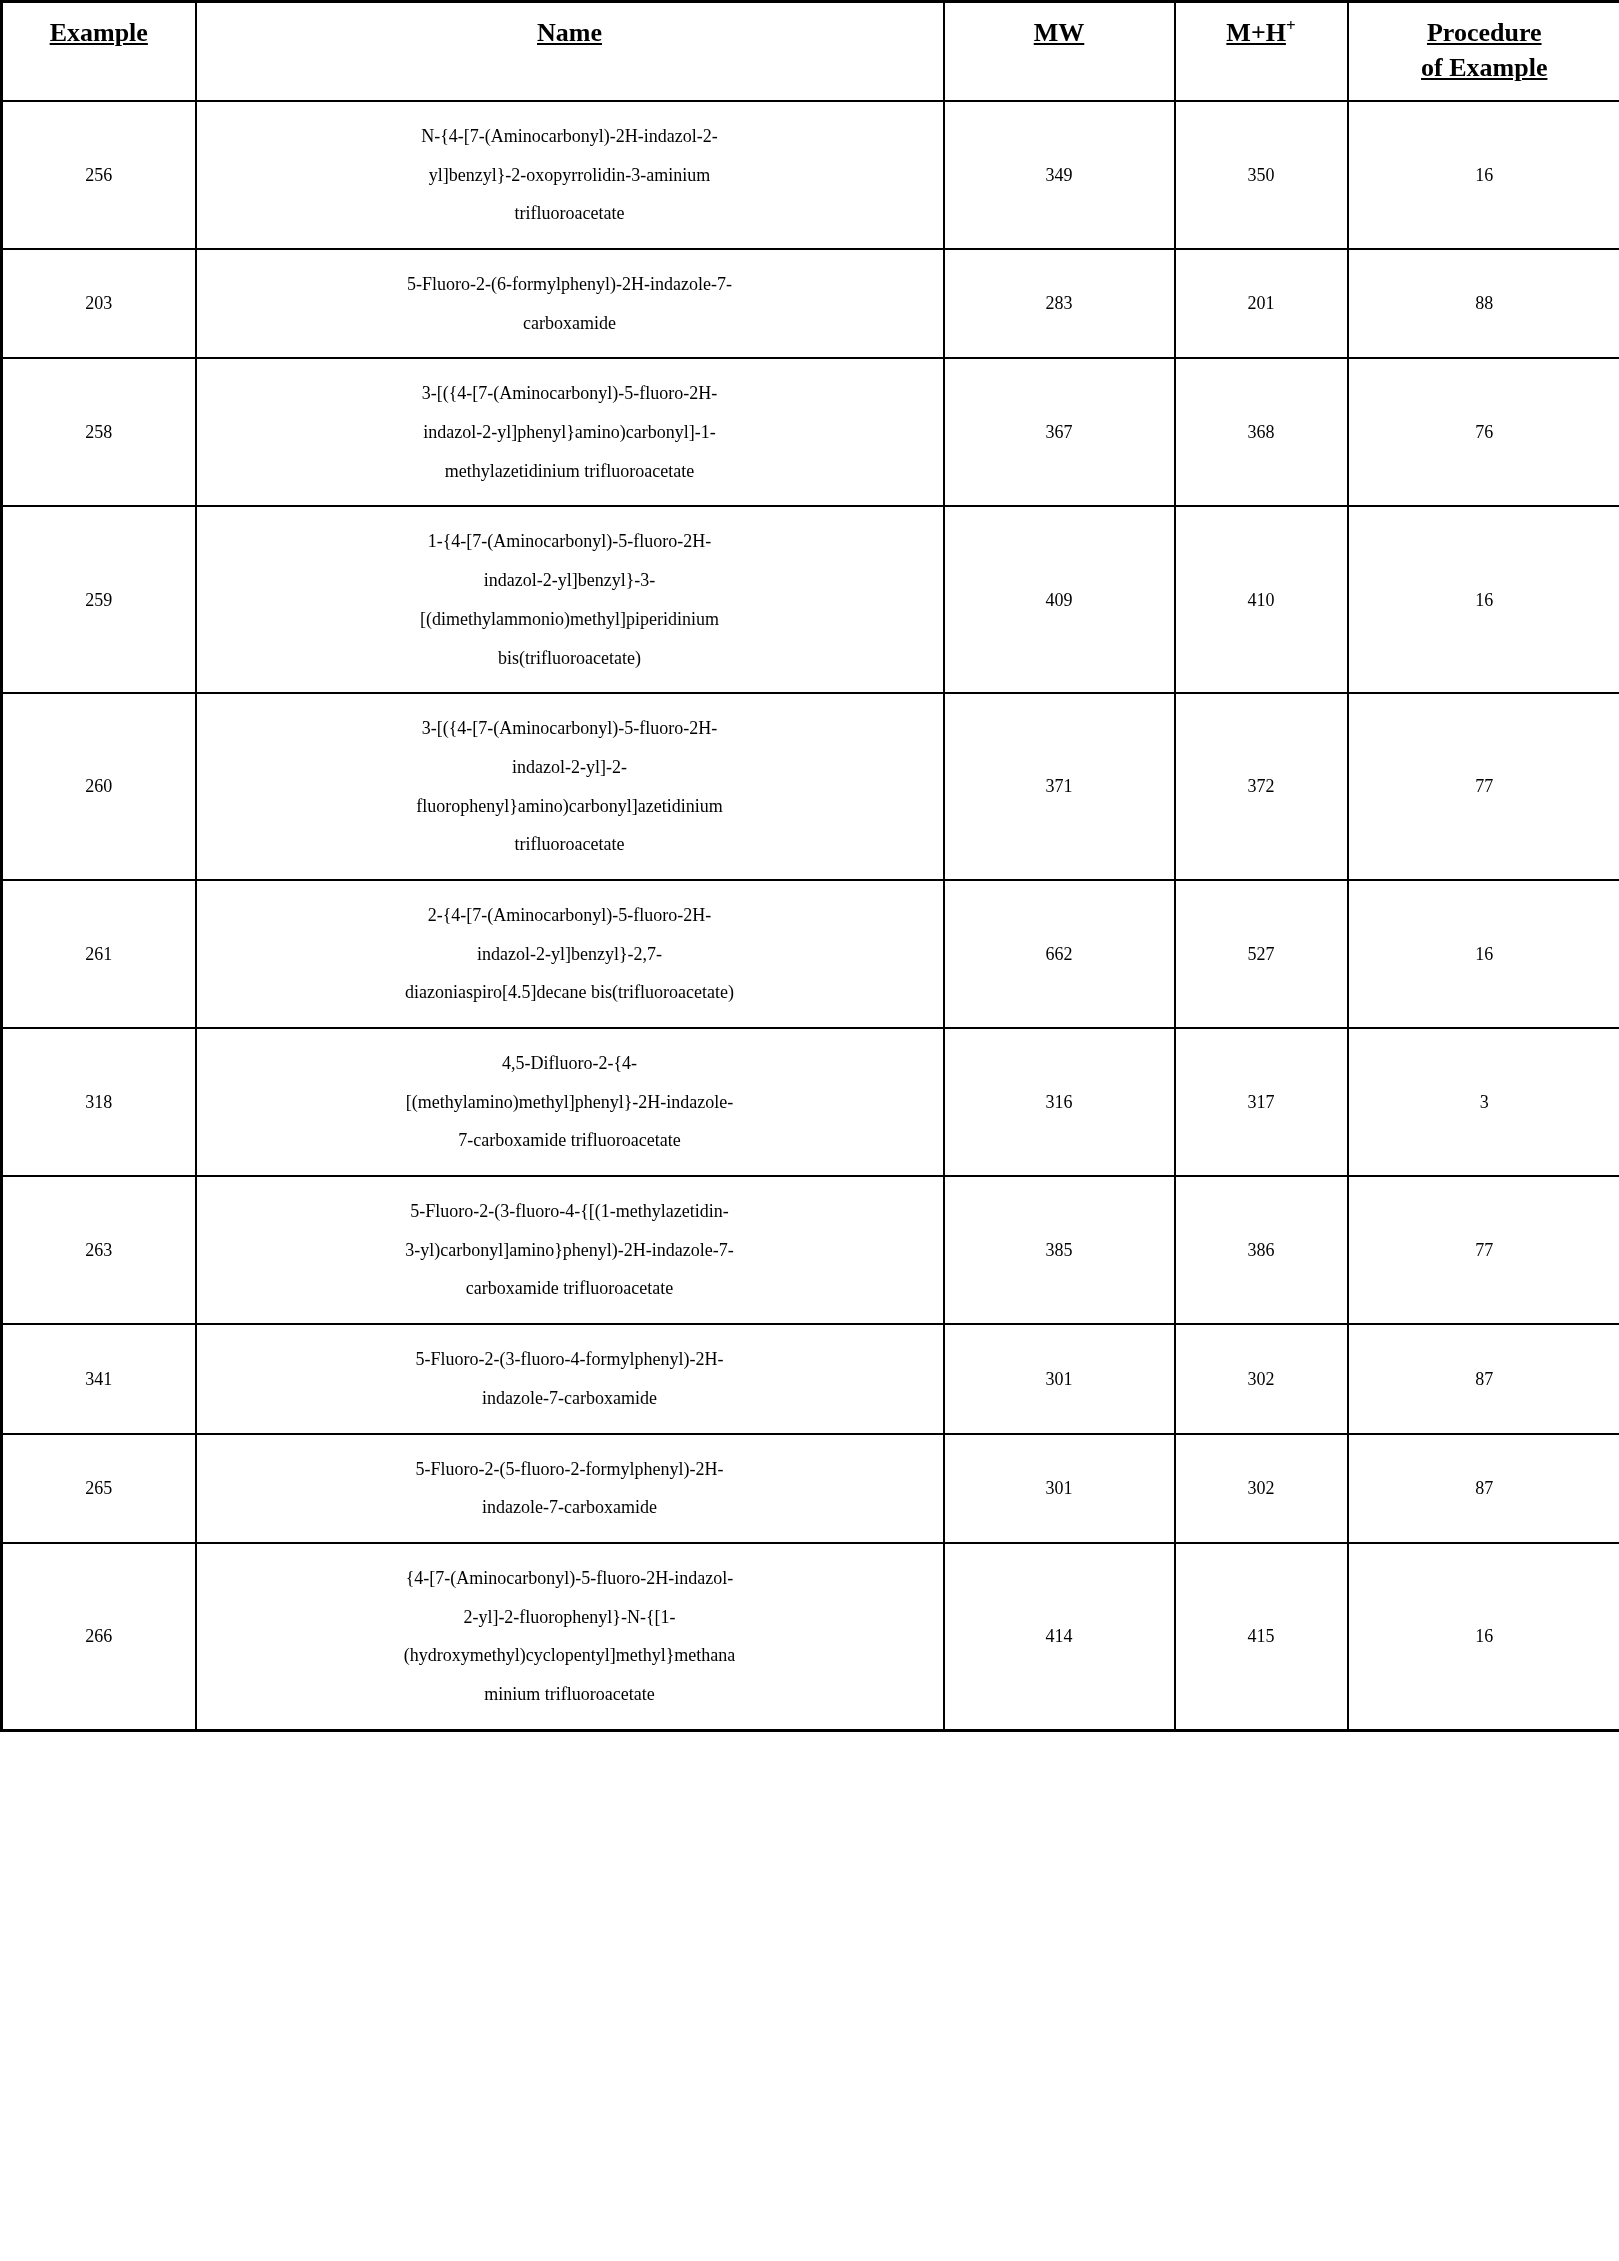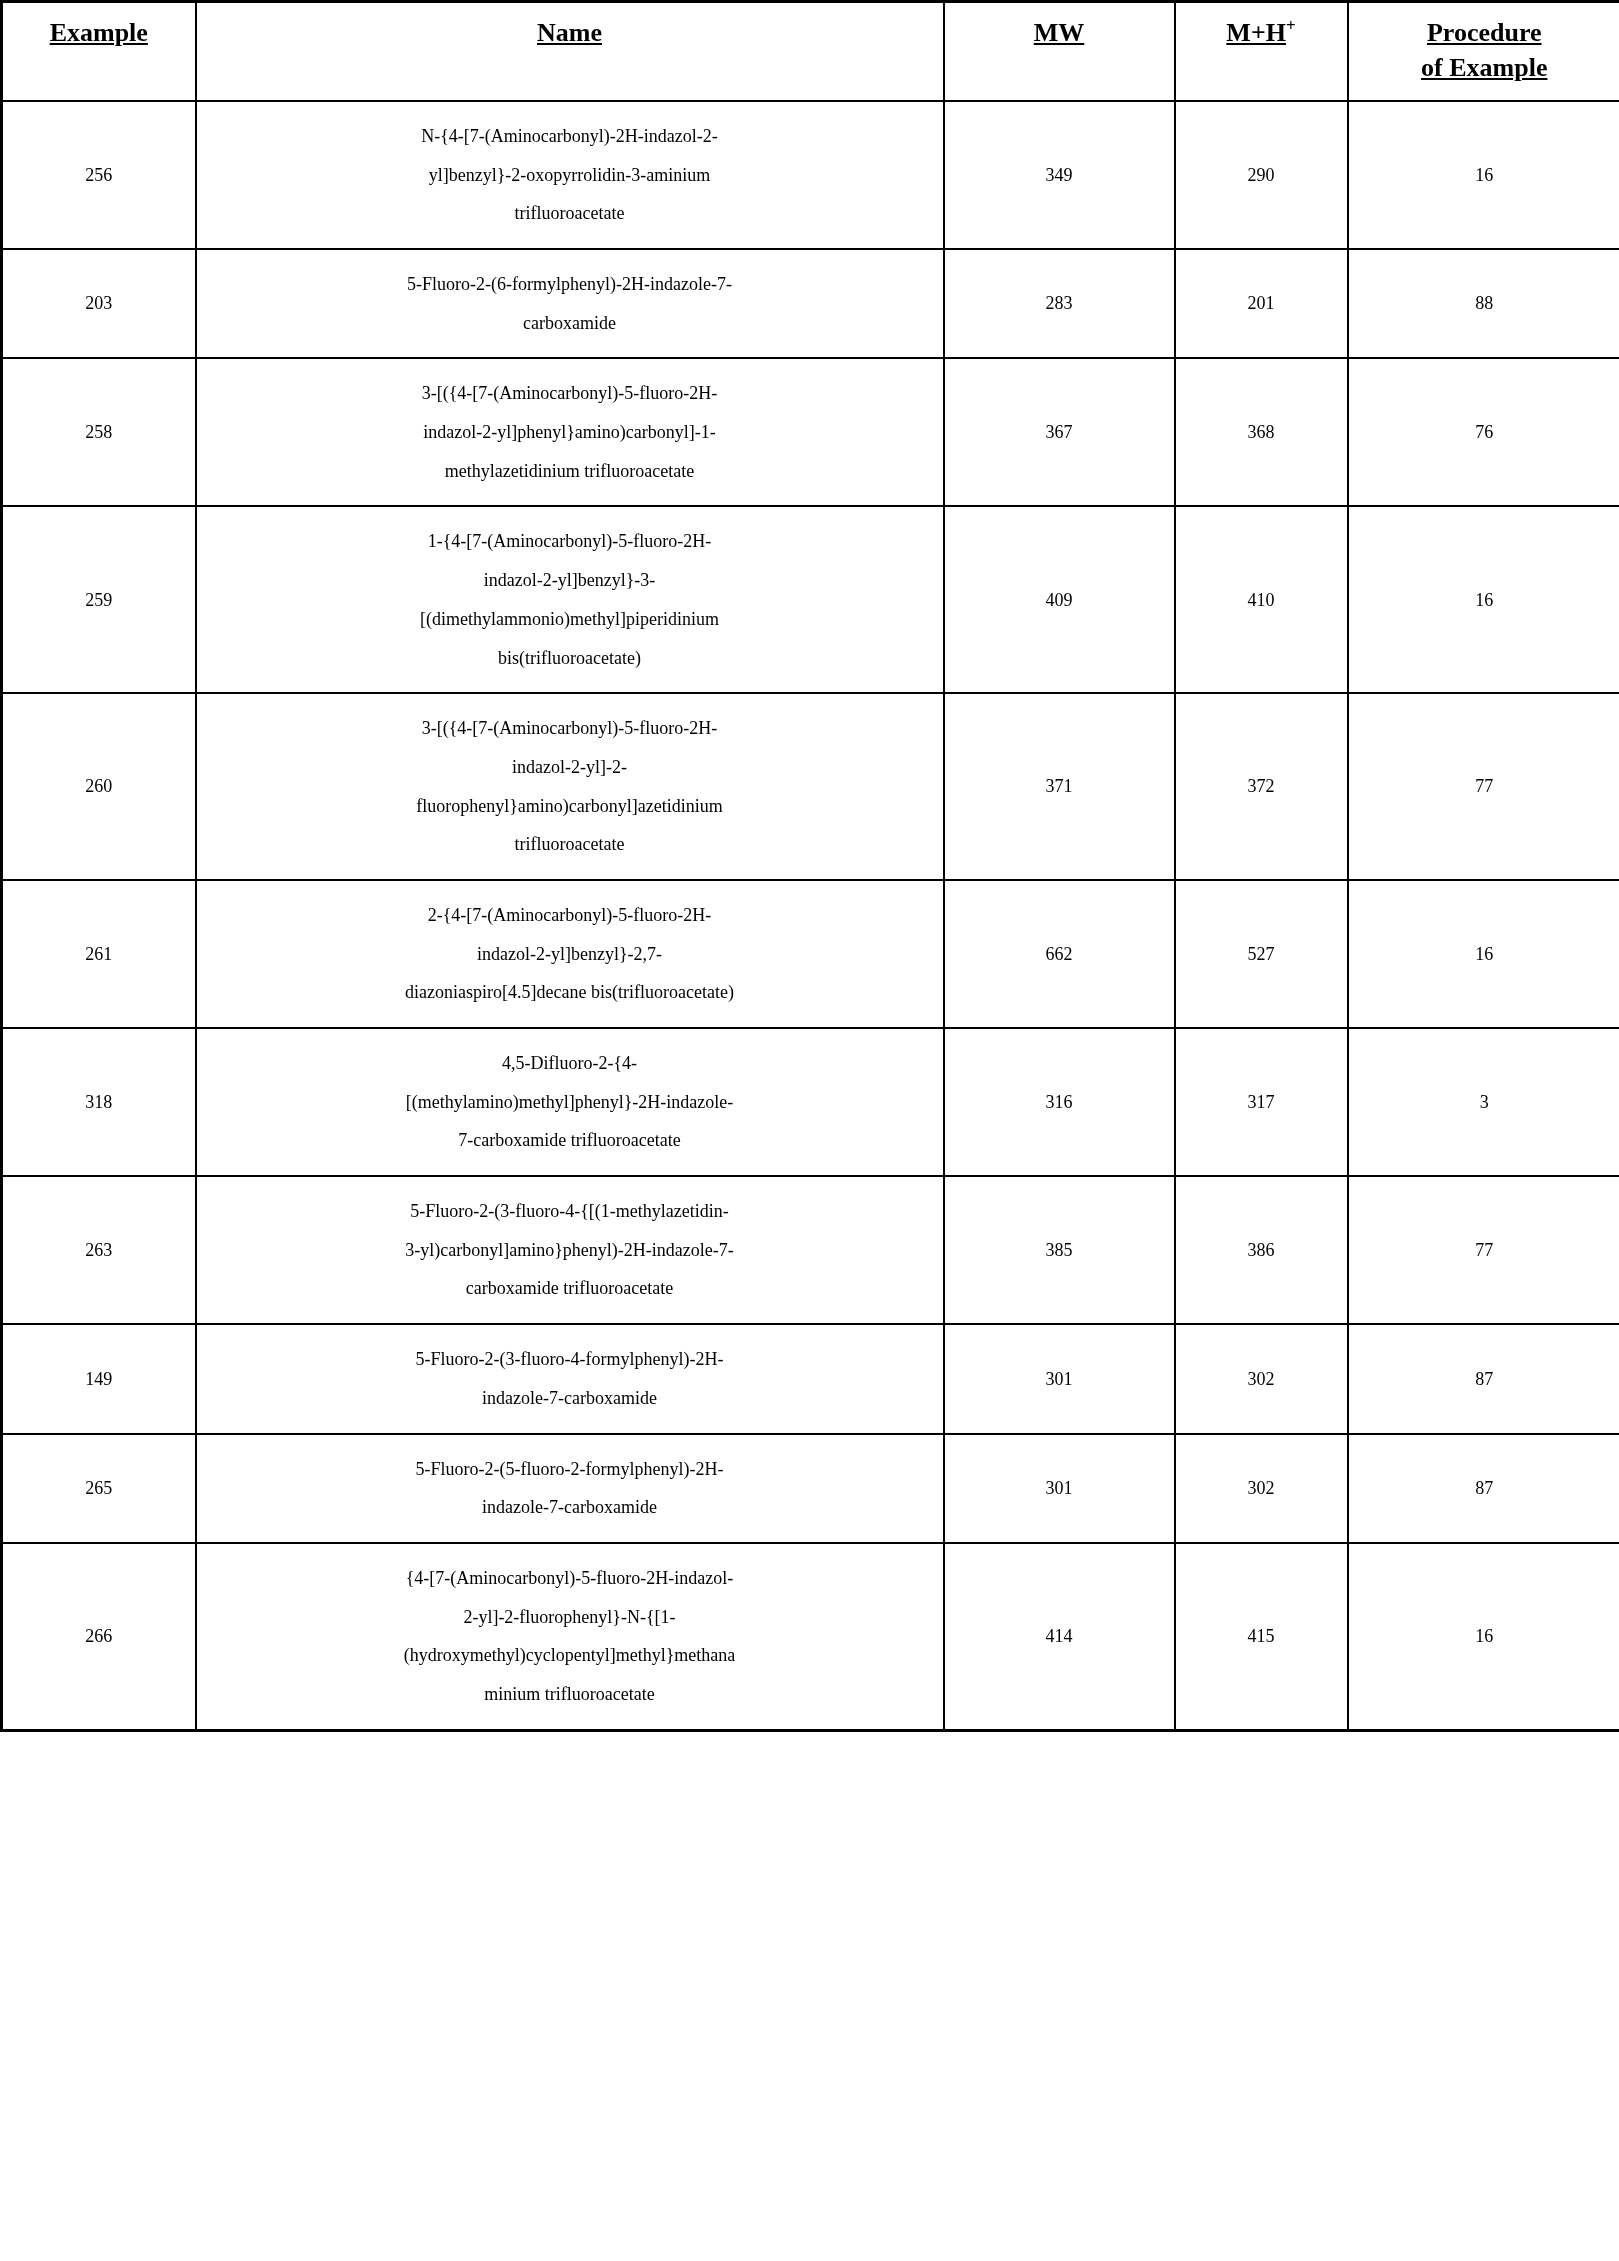--- a/index.html
+++ b/index.html
@@ -86,21 +86,21 @@
         </th>
       </tr>
     </thead>
     <tbody>
   <tr>
     <td class="example-cell">256</td>
     <td class="name-cell">N-{4-[7-(Aminocarbonyl)-2H-indazol-2-
 yl]benzyl}-2-oxopyrrolidin-3-aminium
 trifluoroacetate</td>
     <td class="mw-cell">349</td>
-    <td class="mh-cell">290</td>
+    <td class="mh-cell">350</td>
     <td class="procedure-cell">16</td>
   </tr>
 
   <tr>
     <td class="example-cell">203</td>
     <td class="name-cell">5-Fluoro-2-(6-formylphenyl)-2H-indazole-7-
 carboxamide</td>
     <td class="mw-cell">283</td>
     <td class="mh-cell">201</td>
     <td class="procedure-cell">88</td>
@@ -162,21 +162,21 @@
     <td class="example-cell">263</td>
     <td class="name-cell">5-Fluoro-2-(3-fluoro-4-{[(1-methylazetidin-
 3-yl)carbonyl]amino}phenyl)-2H-indazole-7-
 carboxamide trifluoroacetate</td>
     <td class="mw-cell">385</td>
     <td class="mh-cell">386</td>
     <td class="procedure-cell">77</td>
   </tr>
 
   <tr>
-    <td class="example-cell">149</td>
+    <td class="example-cell">341</td>
     <td class="name-cell">5-Fluoro-2-(3-fluoro-4-formylphenyl)-2H-
 indazole-7-carboxamide</td>
     <td class="mw-cell">301</td>
     <td class="mh-cell">302</td>
     <td class="procedure-cell">87</td>
   </tr>
 
   <tr>
     <td class="example-cell">265</td>
     <td class="name-cell">5-Fluoro-2-(5-fluoro-2-formylphenyl)-2H-

